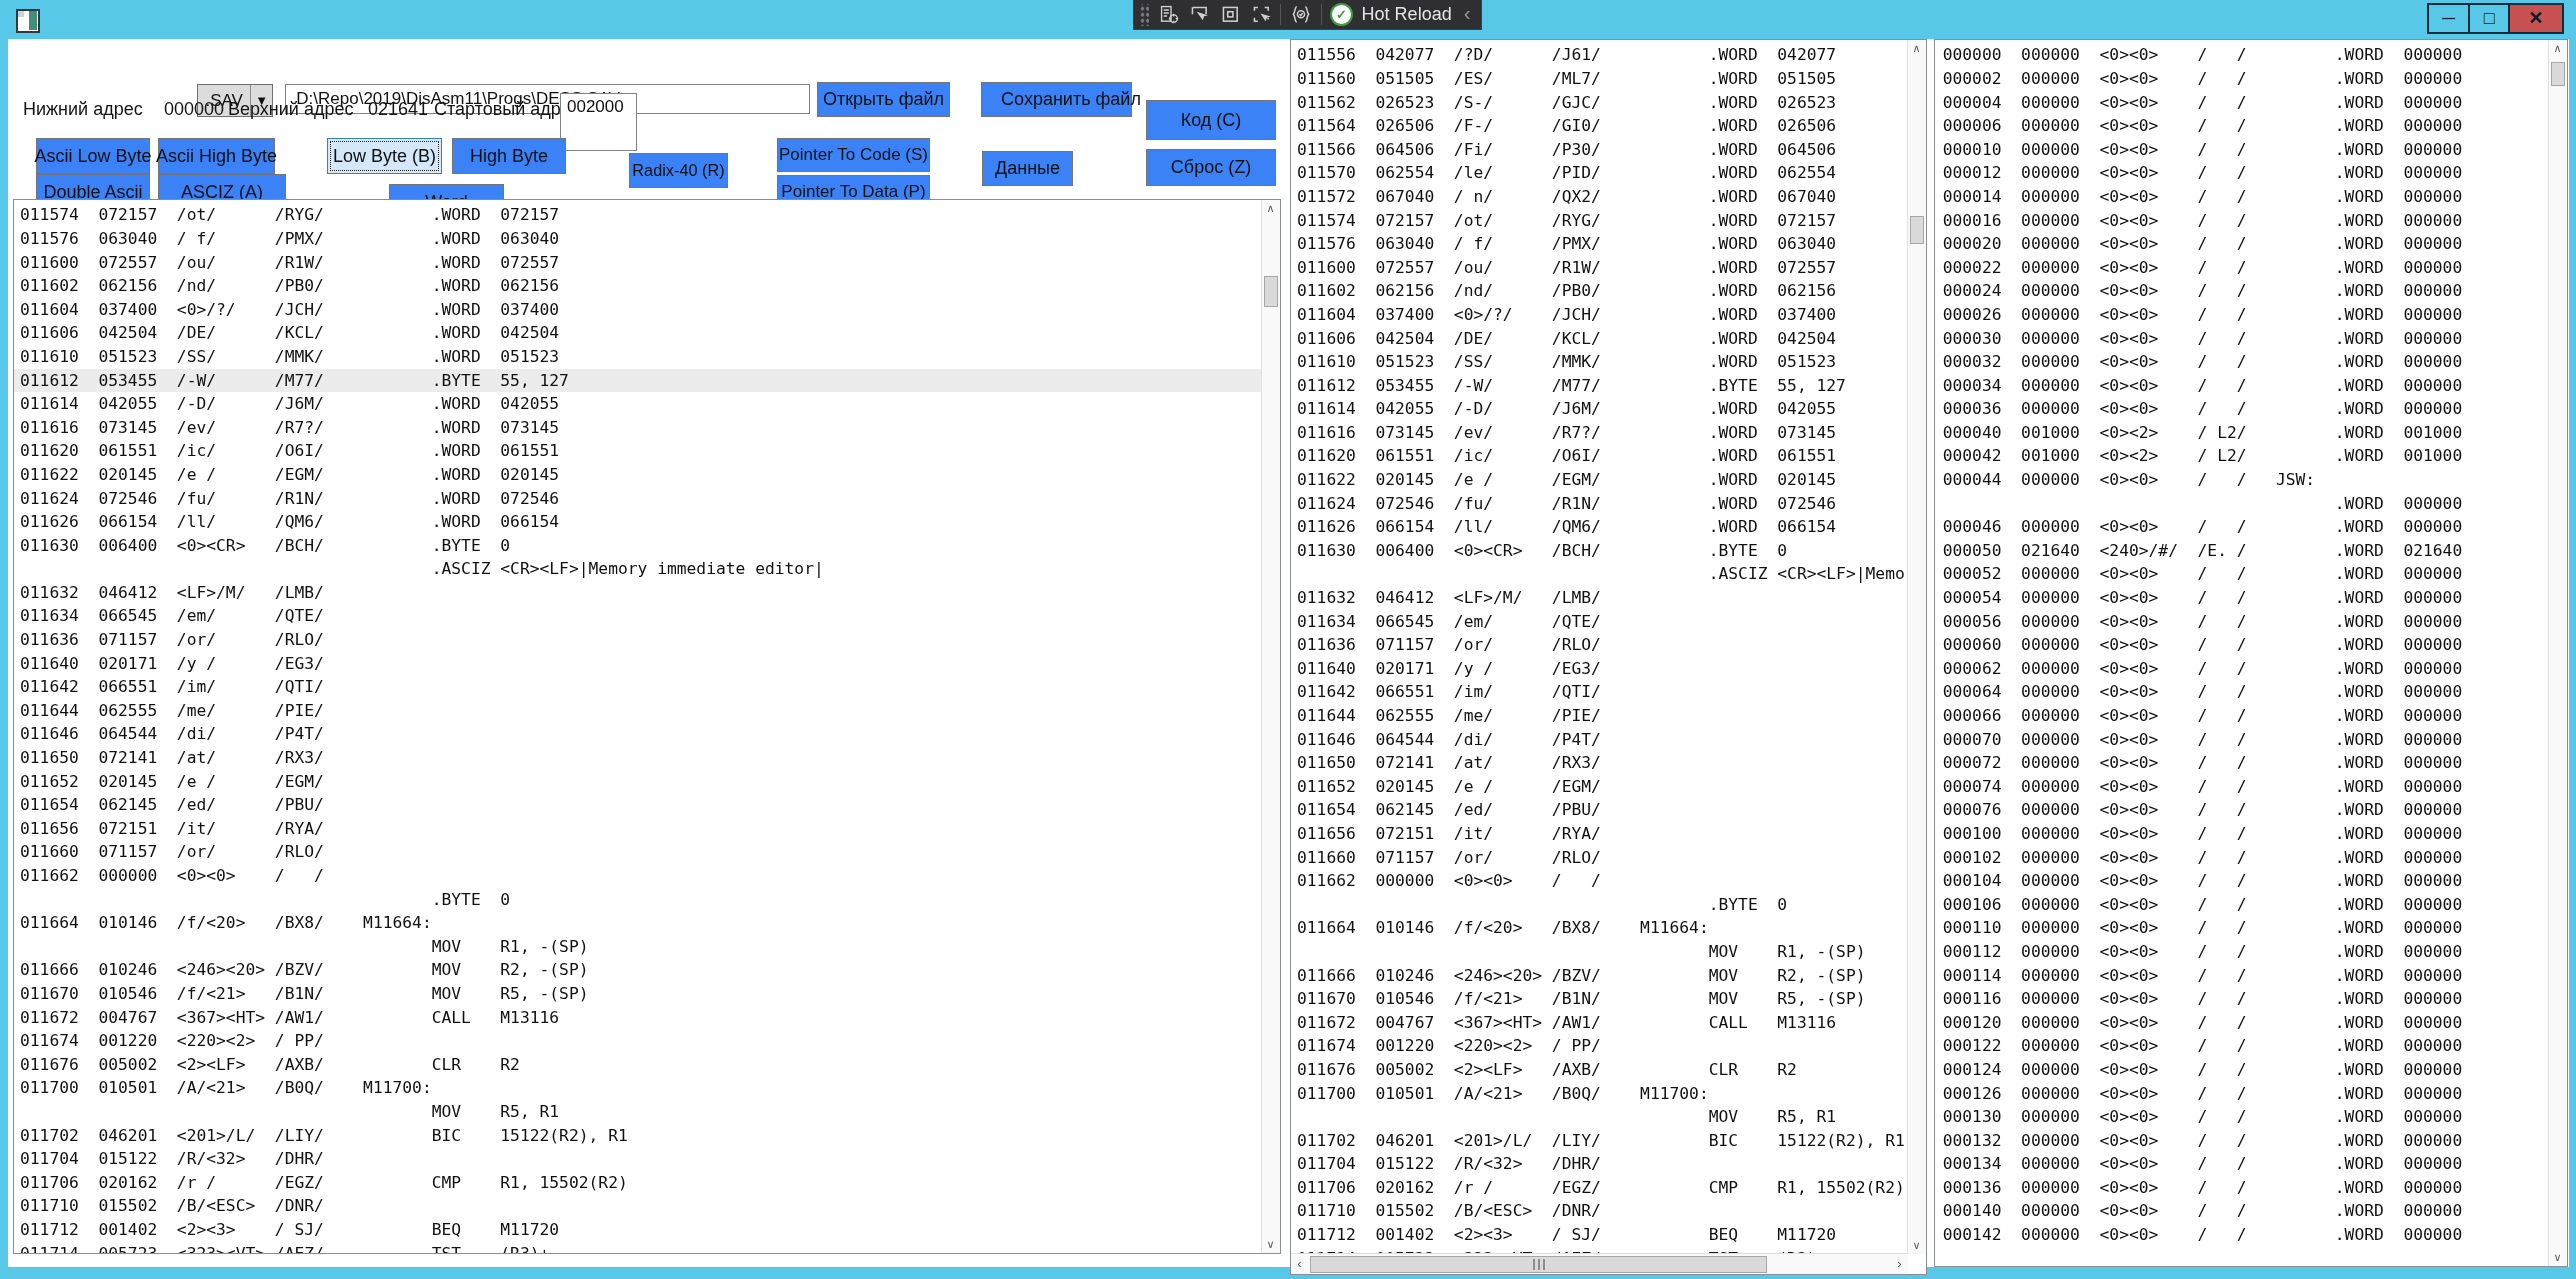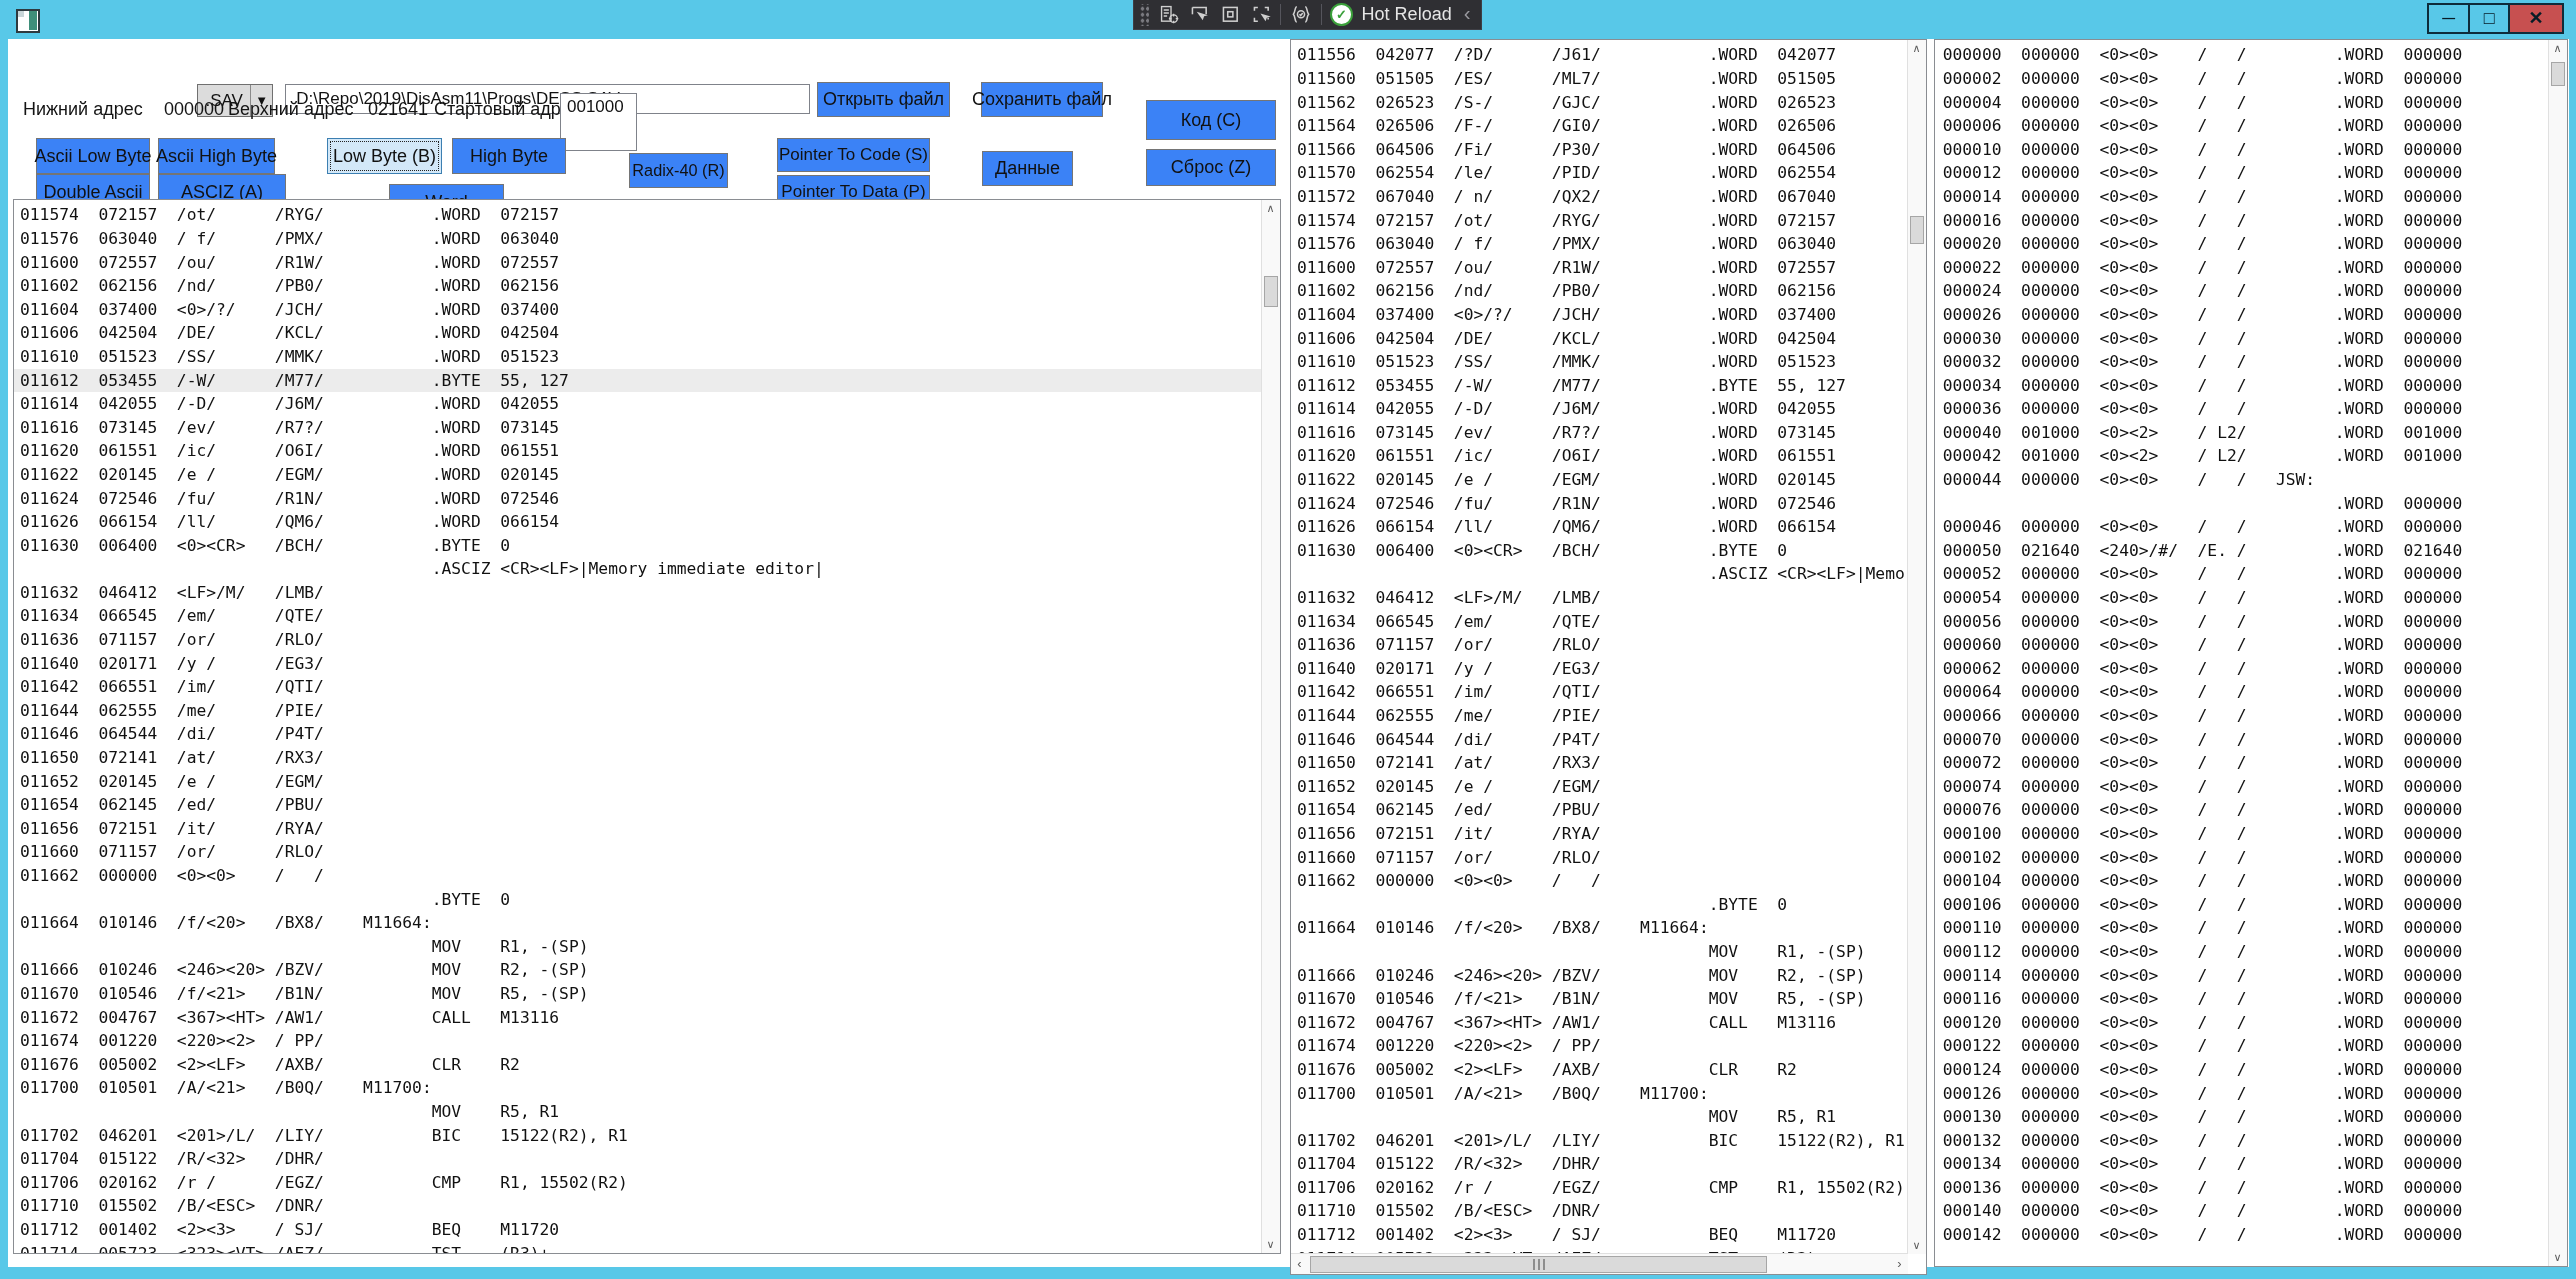--- a/index.html
+++ b/index.html
@@ -123,28 +123,28 @@
 </div>
 
 <div class="client"></div>
 
 <div class="combo">
   <div class="val">.SAV</div>
   <div class="arr">▼</div>
 </div>
 <div class="tbox" style="left:285px;top:84px;width:513px;height:27.5px;line-height:27.5px;padding-left:10.3px;">D:\Repo\2019\DisAsm11\Progs\DESS.SAV</div>
 <div class="btn" style="left:817px;top:82px;width:131px;height:33px;">Открыть файл</div>
-<div class="btn" style="left:981px;top:82px;width:120px;height:33px;">Сохранить файл</div>
+<div class="btn" style="left:981px;top:82px;width:120px;height:33px;padding-left:29px;">Сохранить файл</div>
 
 <div class="lbl" style="left:23px;top:99px;">Нижний адрес</div>
 <div class="lbl" style="left:164px;top:99px;">000000</div>
 <div class="lbl" style="left:228px;top:99px;">Верхний адрес</div>
 <div class="lbl" style="left:368px;top:99px;">021641</div>
 <div class="lbl" style="left:434px;top:99px;">Стартовый адрес</div>
-<div class="tbox" style="left:560px;top:93px;width:69px;height:53px;padding:2.6px 0 0 6px;">001000</div>
+<div class="tbox" style="left:560px;top:93px;width:69px;height:53px;padding:2.6px 0 0 6px;">002000</div>
 
 <div class="btn" style="left:36px;top:138px;width:112px;height:34px;">Ascii Low Byte</div>
 <div class="btn" style="left:158px;top:138px;width:115px;height:34px;">Ascii High Byte</div>
 <div class="btn focused" style="left:327px;top:138px;width:113px;height:34px;">Low Byte (B)</div>
 <div class="btn" style="left:452px;top:138px;width:112px;height:34px;">High Byte</div>
 <div class="btn" style="left:36px;top:174px;width:112px;height:34px;">Double Ascii</div>
 <div class="btn" style="left:158px;top:174px;width:126px;height:34px;">ASCIZ (A)</div>
 <div class="btn" style="left:389px;top:184px;width:113px;height:34px;">Word</div>
 <div class="btn" style="left:629px;top:153px;width:97px;height:33px;font-size:16.3px;">Radix-40 (R)</div>
 <div class="btn" style="left:777px;top:138px;width:151px;height:32px;font-size:17px;">Pointer To Code (S)</div>

